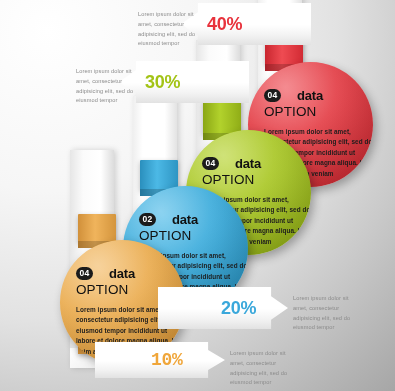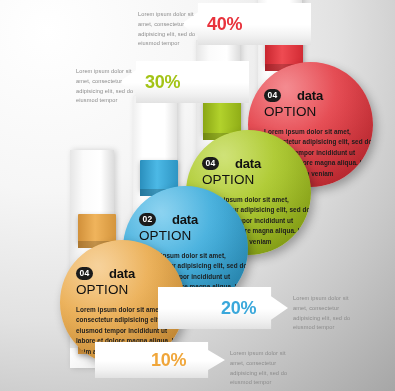--- a/index.html
+++ b/index.html
@@ -166,18 +166,18 @@
   <div class="arrow arrow-left" style="left:119px;top:61px;width:130px;height:42px;">
     <span class="pct" style="color:#a3c316;margin-left:26px;">30%</span>
   </div>
   <div class="note" style="left:76px;top:67px;width:62px;">Lorem ipsum dolor sit amet, consectetur adipisicing elit, sed do eiusmod tempor</div>
 
   <div class="arrow arrow-right" style="left:158px;top:287px;width:130px;height:42px;">
     <span class="pct" style="color:#3aa8db;margin-left:63px;">20%</span>
   </div>
   <div class="note" style="left:293px;top:294px;width:62px;">Lorem ipsum dolor sit amet, consectetur adipisicing elit, sed do eiusmod tempor</div>
 
-  <div class="arrow arrow-right" style="left:95px;top:342px;width:130px;height:36px;">
+  <div class="arrow arrow-right" style="left:95px;top:342px;width:130px;height:36px;font-family:Liberation Mono, monospace;">
     <span class="pct" style="color:#f0a63a;margin-left:56px;">10%</span>
   </div>
   <div class="note" style="left:230px;top:349px;width:62px;">Lorem ipsum dolor sit amet, consectetur adipisicing elit, sed do eiusmod tempor</div>
 
 </div>
 
 </body></html>

